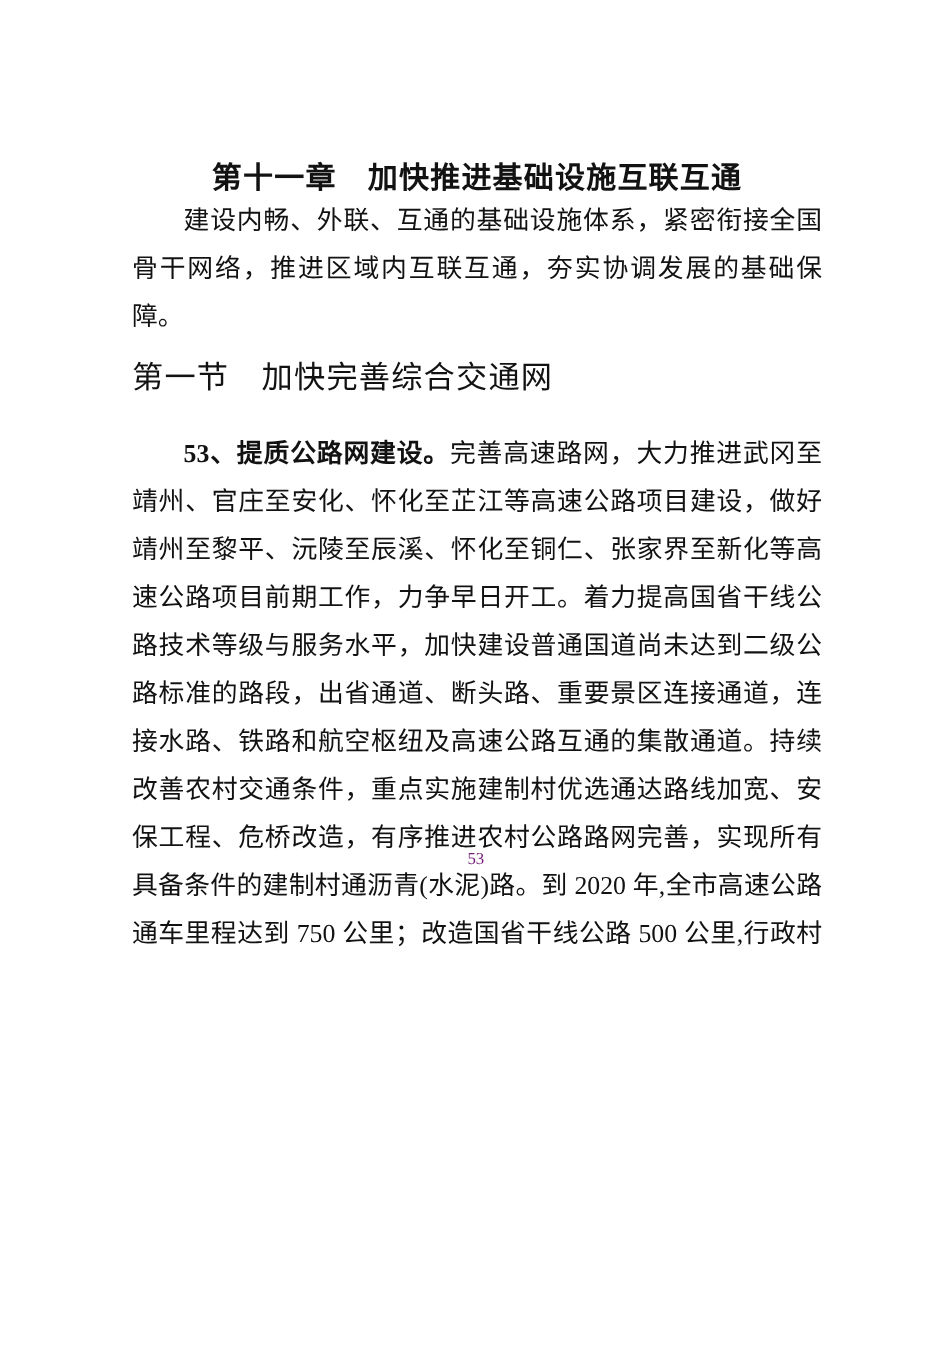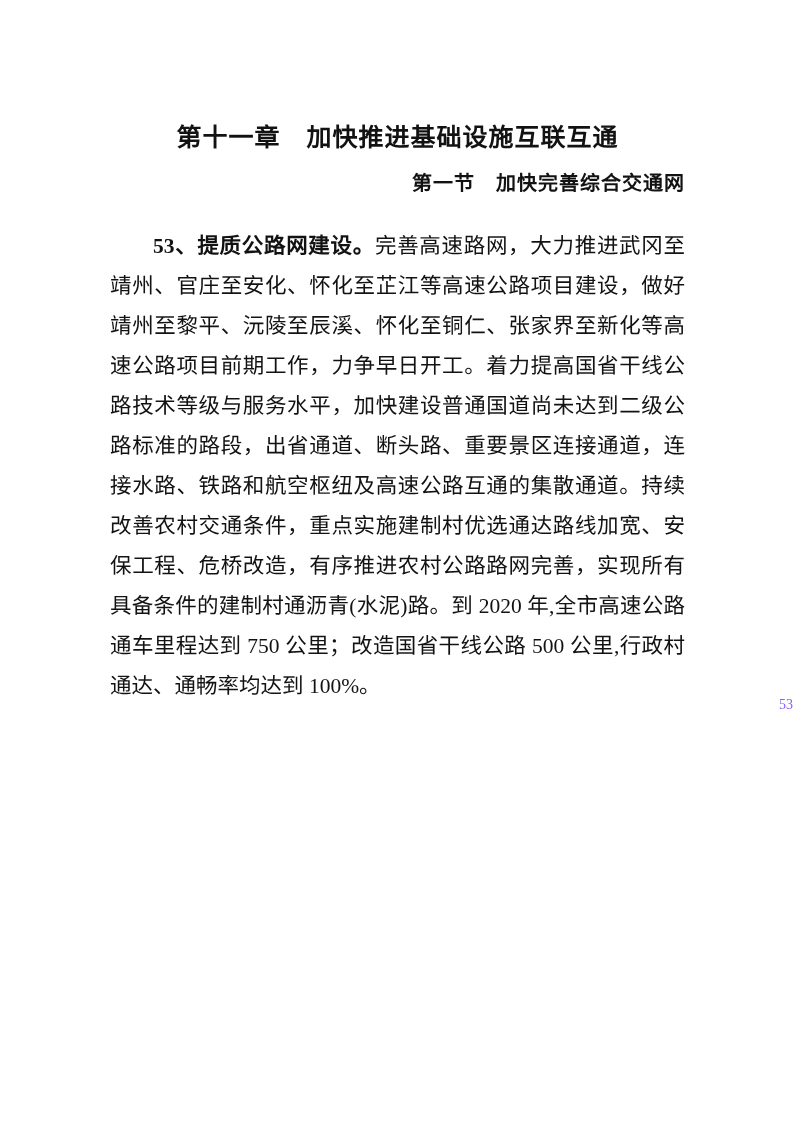--- a/index.html
+++ b/index.html
@@ -4,21 +4,21 @@
   <style>
     html, body {
       margin: 0;
       padding: 0;
       background: #ffffff;
     }
     .page {
       position: relative;
       width: 793px;
       height: 788px;
-      margin: 0 auto;
+      margin: 12px auto;
       background: #ffffff;
       box-sizing: border-box;
       padding: 122px 108px 0 110px;
       color: #121212;
       font-family: "Liberation Serif", "DejaVu Serif", serif;
       overflow: hidden;
     }
     .chapter-title {
       margin: 0;
       font-family: "Liberation Sans", "DejaVu Sans", sans-serif;
@@ -36,49 +36,50 @@
       font-size: 21.5px;
       line-height: 40px;
       text-align: justify;
       text-justify: inter-ideograph;
       text-indent: 2em;
       margin: 0;
     }
     .section-title {
       margin: 16px 0 28px 0;
       font-family: "Liberation Serif", "DejaVu Serif", serif;
-      font-size: 20px;
-      font-weight: 700;
+      font-size: 26px;
+      font-weight: 400;
       line-height: 30px;
-      text-align: right;
+      text-align: left;
       letter-spacing: 1px;
       white-space: nowrap;
     }
     .numbered-lead {
       font-weight: 700;
     }
     .page-number {
       position: absolute;
       left: 0;
       right: 0;
       bottom: 74px;
-      text-align: right;
+      text-align: center;
       font-size: 14px;
       line-height: 18px;
       font-family: "Liberation Serif", "DejaVu Serif", serif;
-      color: #8b5cf6;
+      color: #701a75;
     }
   </style>
 </head>
 <body>
 
 <div class="page">
 
   <h1 class="chapter-title">第十一章　加快推进基础设施互联互通</h1>
 
+  <p class="body-text intro">建设内畅、外联、互通的基础设施体系，紧密衔接全国骨干网络，推进区域内互联互通，夯实协调发展的基础保障。</p>
 
   <h2 class="section-title">第一节　加快完善综合交通网</h2>
 
 
   <p class="body-text"><span class="numbered-lead">53、提质公路网建设。</span><span>完善高速路网，大力推进武冈至靖州、官庄至安化、怀化至芷江等高速公路项目建设，做好靖州至黎平、沅陵至辰溪、怀化至铜仁、张家界至新化等高速公路项目前期工作，力争早日开工。着力提高国省干线公路技术等级与服务水平，加快建设普通国道尚未达到二级公路标准的路段，出省通道、断头路、重要景区连接通道，连接水路、铁路和航空枢纽及高速公路互通的集散通道。持续改善农村交通条件，重点实施建制村优选通达路线加宽、安保工程、危桥改造，有序推进农村公路路网完善，实现所有具备条件的建制村通沥青(水泥)路。到 2020 年,全市高速公路通车里程达到 750 公里；改造国省干线公路 500 公里,行政村通达、通畅率均达到 100%。</span></p>
 
   <div class="page-number">53</div>
 
 </div>
 

